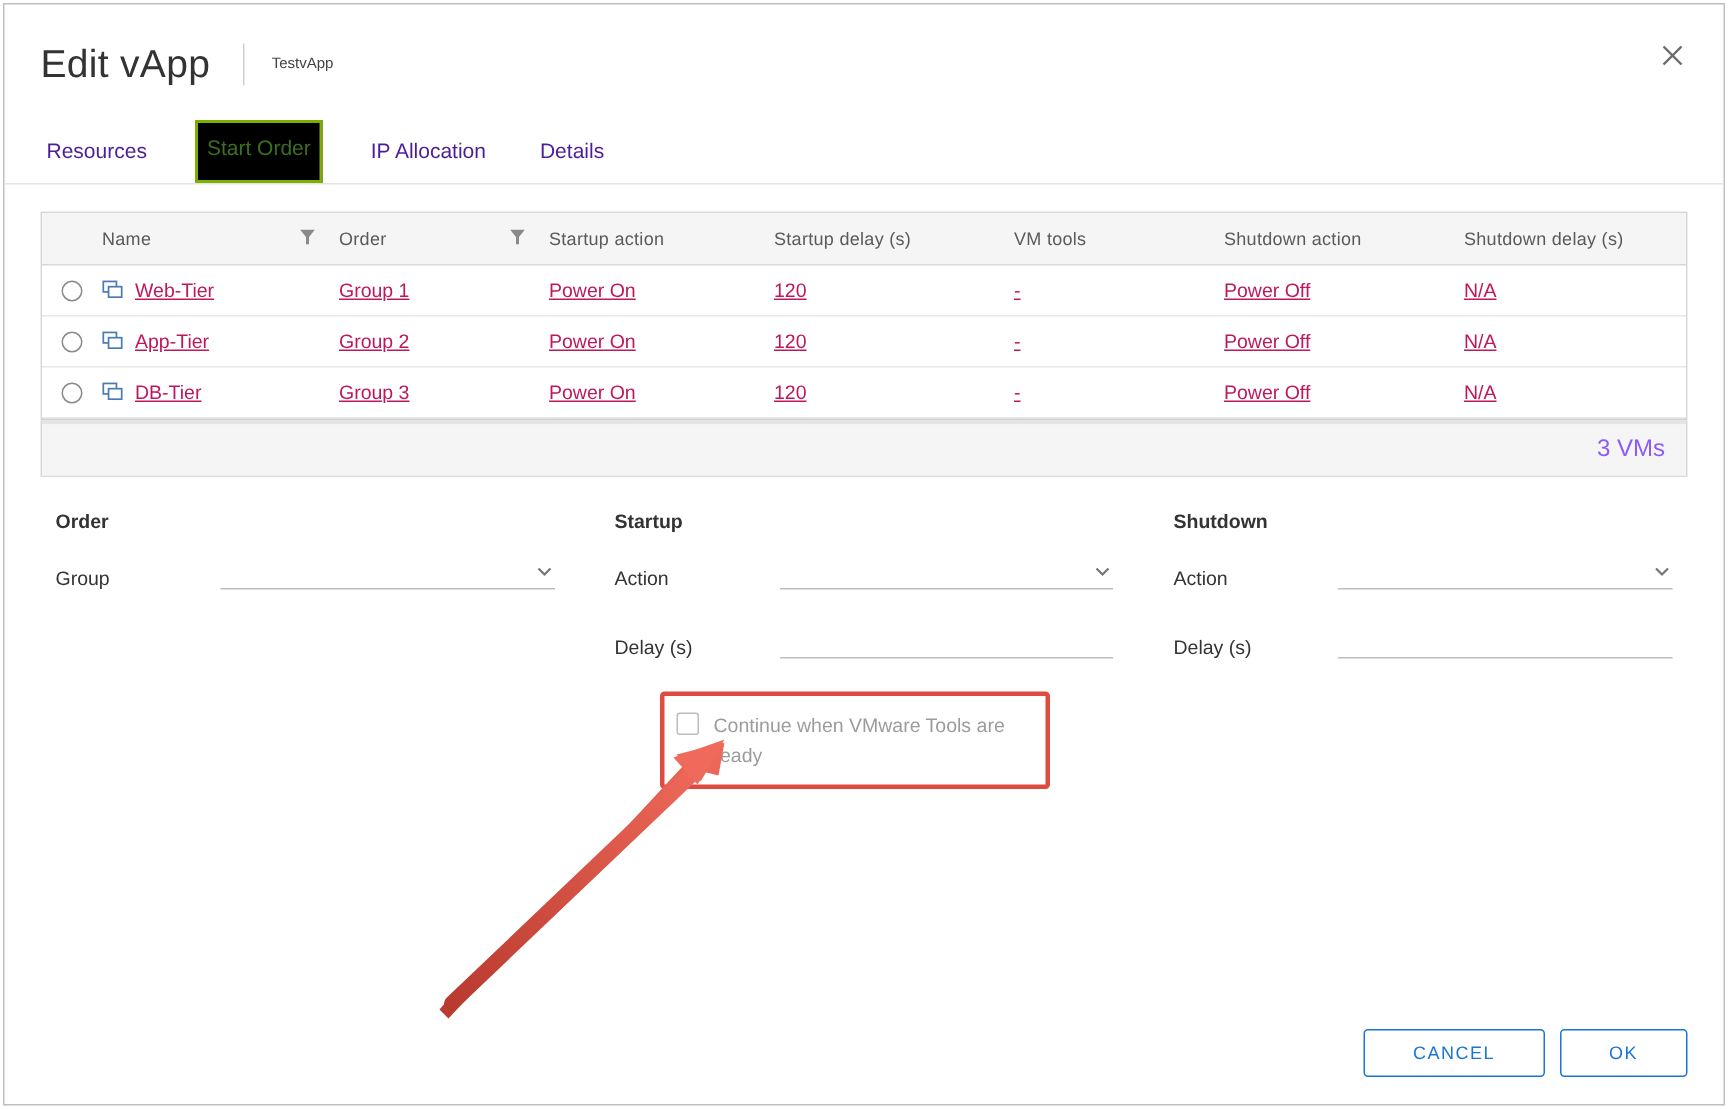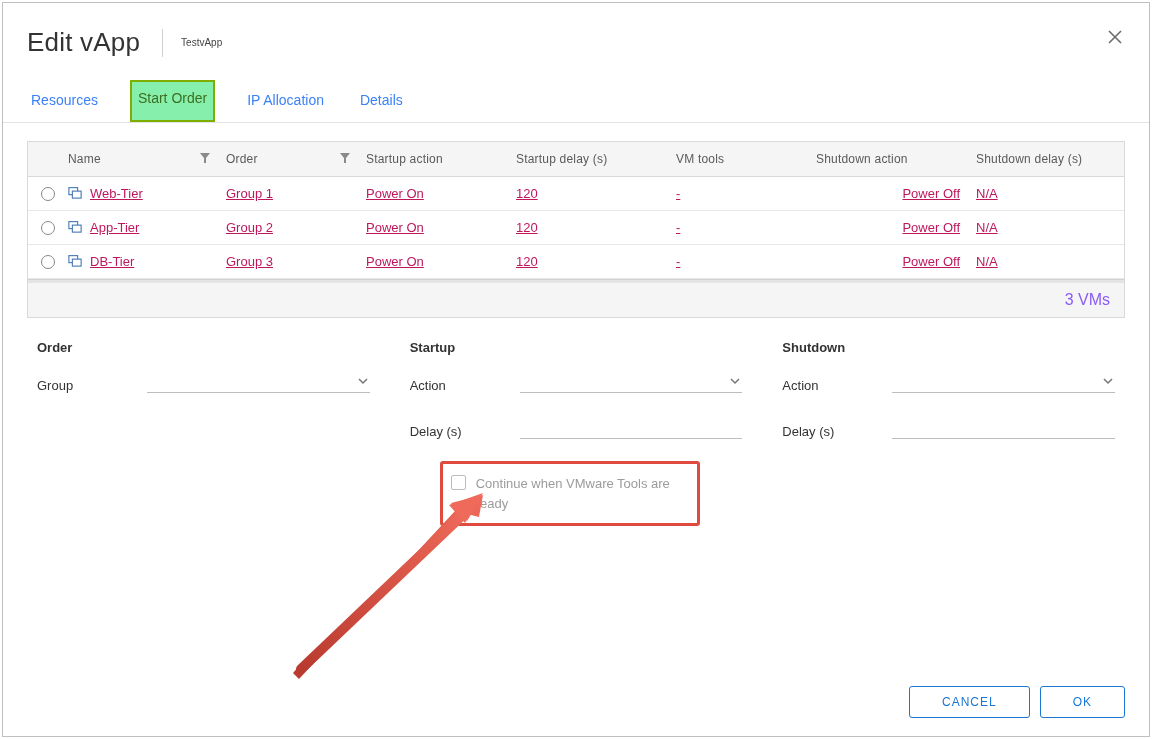--- a/index.html
+++ b/index.html
@@ -34,28 +34,28 @@
   }
   .close-btn svg{width:16px;height:16px;stroke:#6b6b6b;stroke-width:1.6;}
   
   .tabs{
     display:flex;gap:28px;
     padding:0 24px;
     border-bottom:1px solid #e3e3e3;
     margin-top:14px;
   }
   .tab{
-    font-size:14px;color:#3b82f6;
+    font-size:14px;color:#4c1d95;
     padding:10px 2px 12px 2px;
     cursor:pointer;
     border:2px solid transparent;
   }
   .tab.active{
     color:#3b6f1f;
-    background:#86efac;
+    background:#000000;
     border:2px solid #7eae00;
     padding:8px 6px 10px 6px;
   }
   
   .table-wrap{margin:18px 24px 0 24px;border:1px solid #d9d9d9;}
   .thead{
     display:flex;align-items:center;
     background:#f5f5f5;
     border-bottom:1px solid #d9d9d9;
     font-size:12px;color:#5a5a5a;letter-spacing:.2px;
@@ -73,21 +73,21 @@
     width:14px;height:14px;border:1.5px solid #888;border-radius:50%;
     display:inline-block;background:#fff;
   }
   .vm-icon svg{width:14px;height:14px;}
   .c-sel{width:40px;display:flex;justify-content:center;}
   .c-name{width:150px;display:flex;align-items:center;gap:8px;padding-left:0!important;}
   .c-order{width:140px;}
   .c-saction{width:150px;}
   .c-sdelay{width:160px;}
   .c-tools{width:140px;}
-  .c-shact{width:160px;text-align:right;}
+  .c-shact{width:160px;}
   .c-shdelay{flex:1;}
   .table-footer{
     background:#f5f5f5;text-align:right;
     font-size:16px;color:#8b5cf6;
     padding:8px 14px;
   }
   .table-scrollbar{
     height:4px;background:#e4e4e4;border-top:1px solid #d2d2d2;
   }
   

